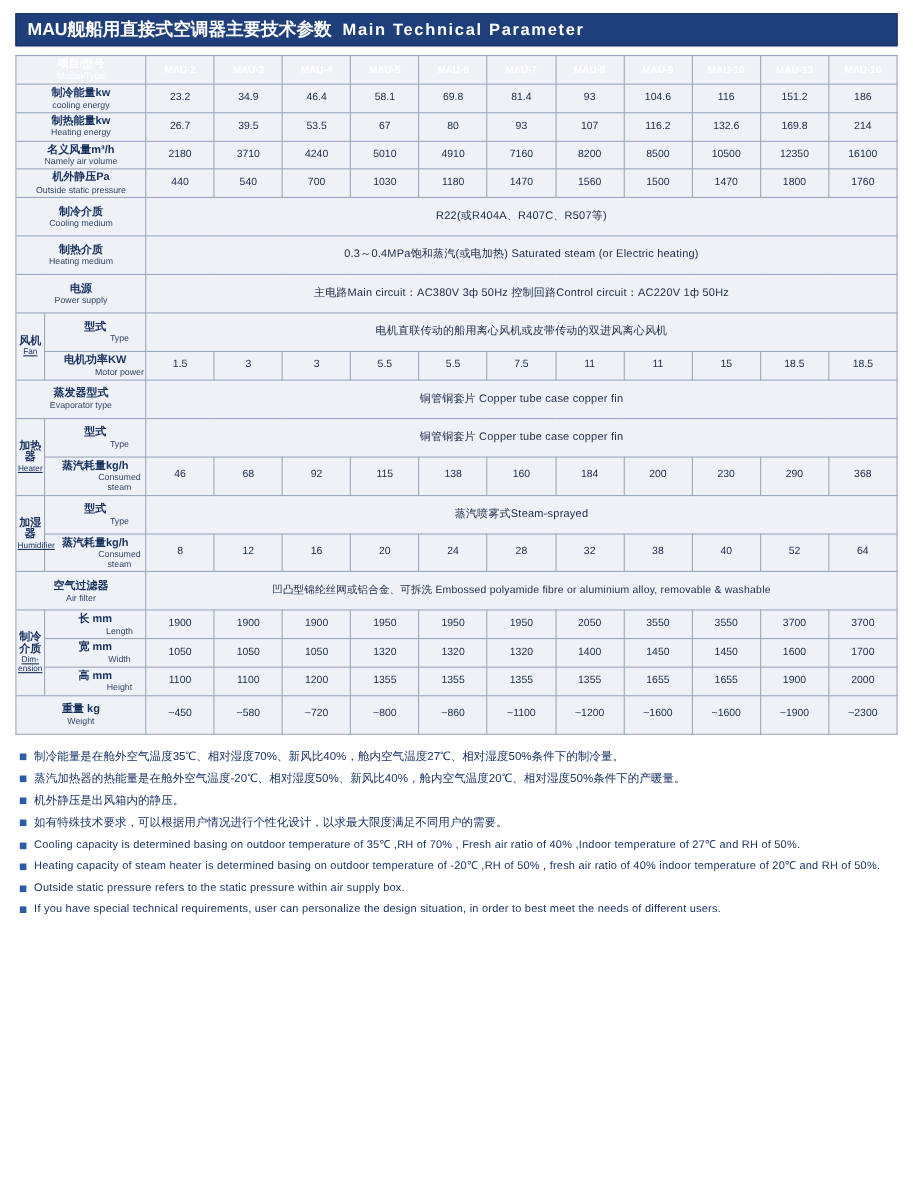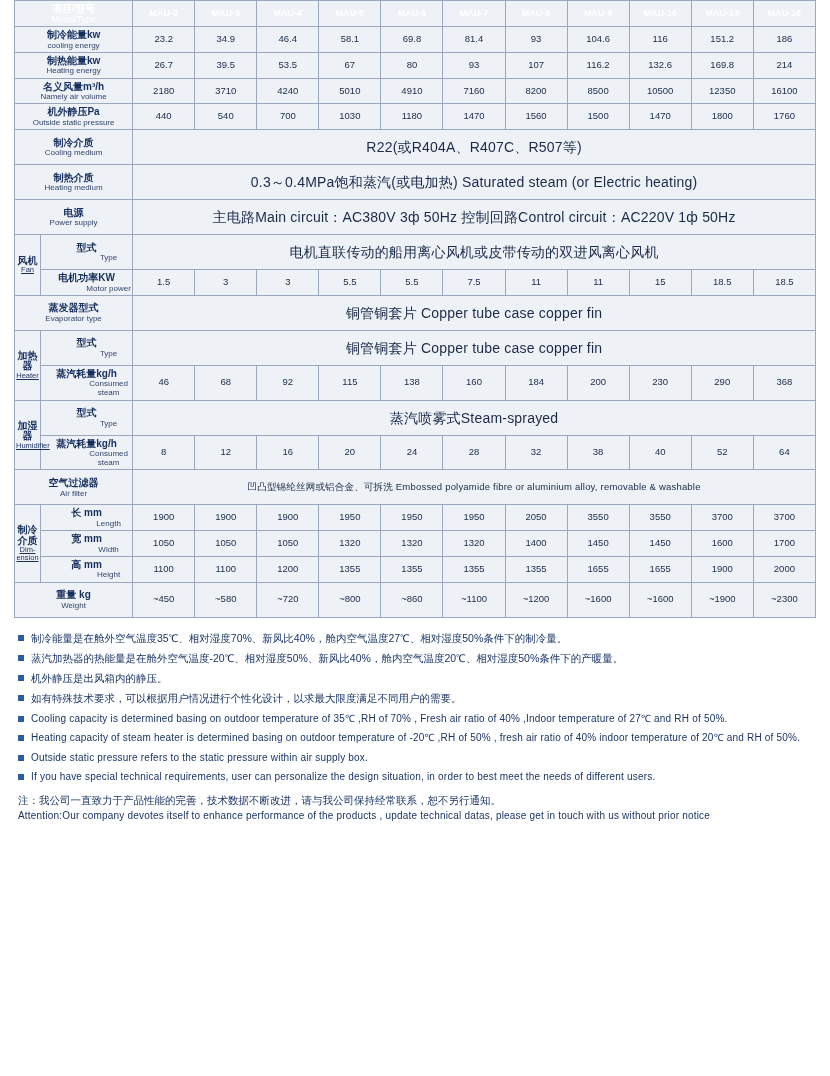--- a/index.html
+++ b/index.html
@@ -85,21 +85,21 @@
   td.grouplabel .en{display:block;font-size:7.5px;font-weight:normal;line-height:1.05;text-decoration:underline;}
   td.sublabel{
     background:#e3e8f0;
     font-weight:bold;
     color:#16305e;
     width:92px;
   }
   td.sublabel .cn{font-size:10px;display:block;}
   td.sublabel .en{font-size:8px;display:block;font-weight:normal;color:#33456b;padding-left:44px;}
   td.val{font-size:9.5px;color:#1a2a4a;}
-  td.span{font-size:14px;color:#1a2a4a;letter-spacing:0.2px;}
+  td.span{font-size:10px;color:#1a2a4a;letter-spacing:0.2px;}
   
   .notes{
     margin:12px 18px 0 18px;
     font-size:10.5px;
     color:#1a3566;
     line-height:1.55;
   }
   .note{
     display:flex;
     align-items:flex-start;
@@ -121,20 +121,24 @@
     line-height:1.5;
   }
   .footer .fcn{display:block;}
   .footer .fen{display:block;font-size:10px;letter-spacing:0.2px;}
 </style>
 </head>
 <body>
 
 <div class="page">
 
+  <div class="title-bar">
+    <span class="t-cn">MAU舰船用直接式空调器主要技术参数</span>
+    <span class="t-en">Main  Technical  Parameter</span>
+  </div>
 
   <table class="spec">
     <colgroup>
       <col style="width:26px">
       <col style="width:92px">
       <col style="width:62px">
         <col style="width:62px">
         <col style="width:62px">
       <col style="width:62px">
         <col style="width:62px">
@@ -469,18 +473,14 @@
     <div class="note en">
       <span class="bullet"></span>
       <span class="txt">Outside static pressure refers to the static pressure within air supply box.</span>
     </div>
     <div class="note en">
       <span class="bullet"></span>
       <span class="txt">If you have special technical requirements, user can personalize the design situation, in order to best meet the needs of different users.</span>
     </div>
   </div>
 
-  <div class="footer">
-    <span class="fcn">注：我公司一直致力于产品性能的完善，技术数据不断改进，请与我公司保持经常联系，恕不另行通知。</span>
-    <span class="fen">Attention:Our company devotes itself to enhance performance of the products , update technical datas, please get in touch with us without prior notice</span>
-  </div>
 
 </div>
 
 </body></html>

